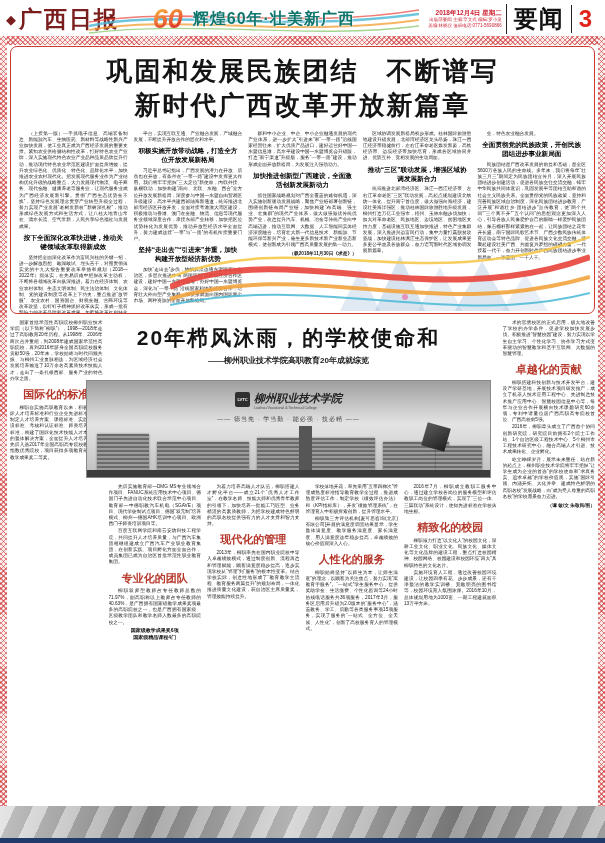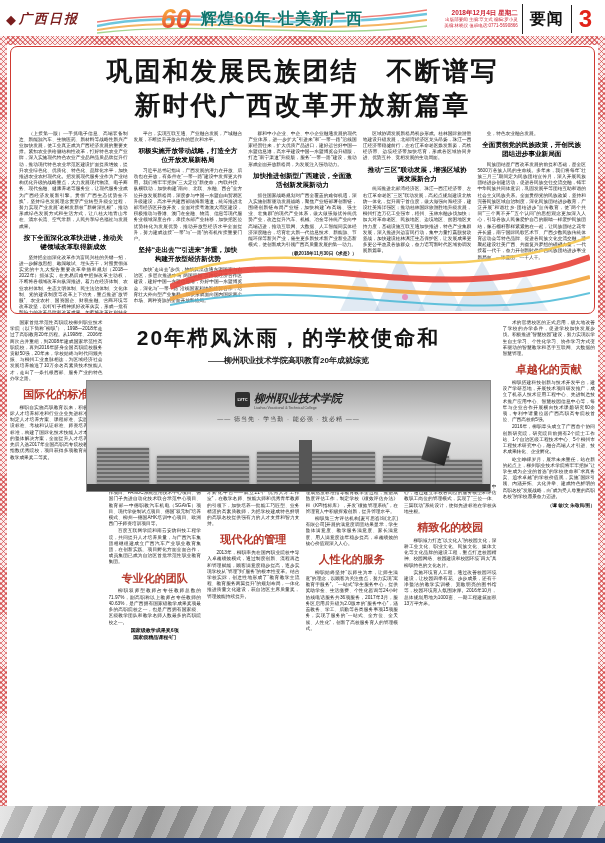--- a/index.html
+++ b/index.html
@@ -2,30 +2,30 @@
 <html><head>
 <meta charset="utf-8">
 <style>
   html,body{margin:0;padding:0;background:#e9e9e9;font-family:"Liberation Sans",sans-serif;}
   .page{position:relative;width:605px;height:843px;margin:0 auto;background:#fff;overflow:hidden;}
 
   
   .masthead{height:36px;display:flex;align-items:center;padding:2px 6px 0 6px;box-sizing:border-box;}
   .logo{display:flex;align-items:center;gap:3px;width:118px;color:#7a1d1d;}
   .logo .diamond{font-size:13px;line-height:1;}
-  .logo .paper-name{font-family:"Liberation Serif",serif;font-weight:bold;font-size:13px;letter-spacing:2px;font-style:italic;}
+  .logo .paper-name{font-family:"Liberation Serif",serif;font-weight:bold;font-size:23px;letter-spacing:2px;}
   .banner{flex:1;position:relative;height:34px;display:flex;align-items:center;justify-content:center;gap:10px;}
   .banner svg{position:absolute;left:50%;top:2px;transform:translateX(-50%);z-index:0;}
   .banner .six-ty{position:relative;z-index:1;font-size:27px;font-weight:900;font-style:italic;background:linear-gradient(160deg,#f6a13c 20%,#e03c2e 75%);-webkit-background-clip:text;background-clip:text;color:transparent;line-height:1;}
   .banner .banner-text{position:relative;z-index:1;font-size:16px;font-weight:900;color:#0f766e;letter-spacing:1px;text-shadow:0 0 2px #fff,0 0 2px #fff;}
   .issue-info{width:118px;text-align:right;color:#c23;line-height:1.25;padding-right:4px;}
   .issue-info .date{font-size:6.5px;font-weight:bold;}
   .issue-info .credit{font-size:4.5px;}
   .section-box{display:flex;align-items:center;border-left:1.5px solid #222;height:30px;}
-  .section-label{font-size:16px;font-weight:900;color:#111;padding:0 7px;letter-spacing:1px;}
+  .section-label{font-size:24px;font-weight:900;color:#111;padding:0 7px;letter-spacing:1px;}
   .page-num{font-size:24px;font-weight:900;color:#e2231a;padding:0 7px;border-left:1.5px solid #222;}
 
   
   .lace{background:
      repeating-linear-gradient(45deg,rgba(204,40,40,.55) 0 1px,transparent 1px 3.5px),
      repeating-linear-gradient(-45deg,rgba(204,40,40,.55) 0 1px,transparent 1px 3.5px),
      linear-gradient(#fbecec,#fbecec);}
   .lace-top{height:9px;margin:0 0 1px 0;}
   .lace-side{position:absolute;top:36px;bottom:37px;width:7px;z-index:5;}
   .lace-left{left:0;} .lace-right{right:0;}
@@ -41,21 +41,21 @@
   .a2cols .subhead{color:#b5372a;font-size:11px;margin:5px 2px 3px 2px;}
   .listline{font-size:5px;font-weight:bold;text-align:center;color:#111;margin:1px 0;}
   .note{font-size:4.7px;font-weight:bold;color:#222;text-align:right;margin-top:2px;}
   .a1-ribbon{position:absolute;right:4px;bottom:2px;width:420px;height:92px;pointer-events:none;z-index:2;}
 
   
   .a2{position:relative;margin:2px 10px 0 10px;height:372px;overflow:hidden;}
   .a2-head{position:absolute;left:76px;right:104px;top:0;text-align:center;z-index:3;}
   .a2-headline{font-size:21px;font-weight:900;color:#141414;letter-spacing:2px;margin:8px 0 3px 0;}
   .a2-subtitle{font-size:8px;font-weight:bold;color:#222;}
-  .photo{position:absolute;left:76px;right:104px;top:64px;height:112px;z-index:3;overflow:hidden;
+  .photo{position:absolute;left:76px;right:104px;top:64px;height:98px;z-index:3;overflow:hidden;
      background:linear-gradient(#9f9f9f,#e4e4e4 45%,#d4d4d4 70%,#bdbdbd);border:1px solid #888;box-sizing:border-box;}
   .photo .ground{position:absolute;left:0;right:0;bottom:0;height:7px;background:#3c3c3c;}
   .bld{position:absolute;bottom:7px;background:repeating-linear-gradient(#6b6b6b 0 2px,#9c9c9c 2px 4px);box-shadow:0 0 2px rgba(0,0,0,.4);}
   .tower{position:absolute;bottom:7px;background:#565656;}
   .cube{position:absolute;width:24px;height:24px;background:linear-gradient(135deg,#5c5c5c,#1f1f1f);transform:rotate(16deg);}
   .photo-logo{position:absolute;left:0;right:0;top:7px;display:flex;align-items:center;justify-content:center;gap:4px;z-index:2;}
   .logo-mark{width:15px;height:15px;background:#2f2f2f;color:#fff;font-size:4px;font-weight:bold;display:flex;align-items:center;justify-content:center;border-radius:2px;}
   .logo-cn{font-family:"Liberation Serif",serif;font-style:italic;font-weight:bold;font-size:11px;color:#222;}
   .logo-en{font-size:3.6px;color:#444;display:block;text-align:left;}
   .photo-slogan{position:absolute;left:0;right:0;top:34px;text-align:center;font-size:6px;color:#3e3e3e;letter-spacing:1px;z-index:2;}

